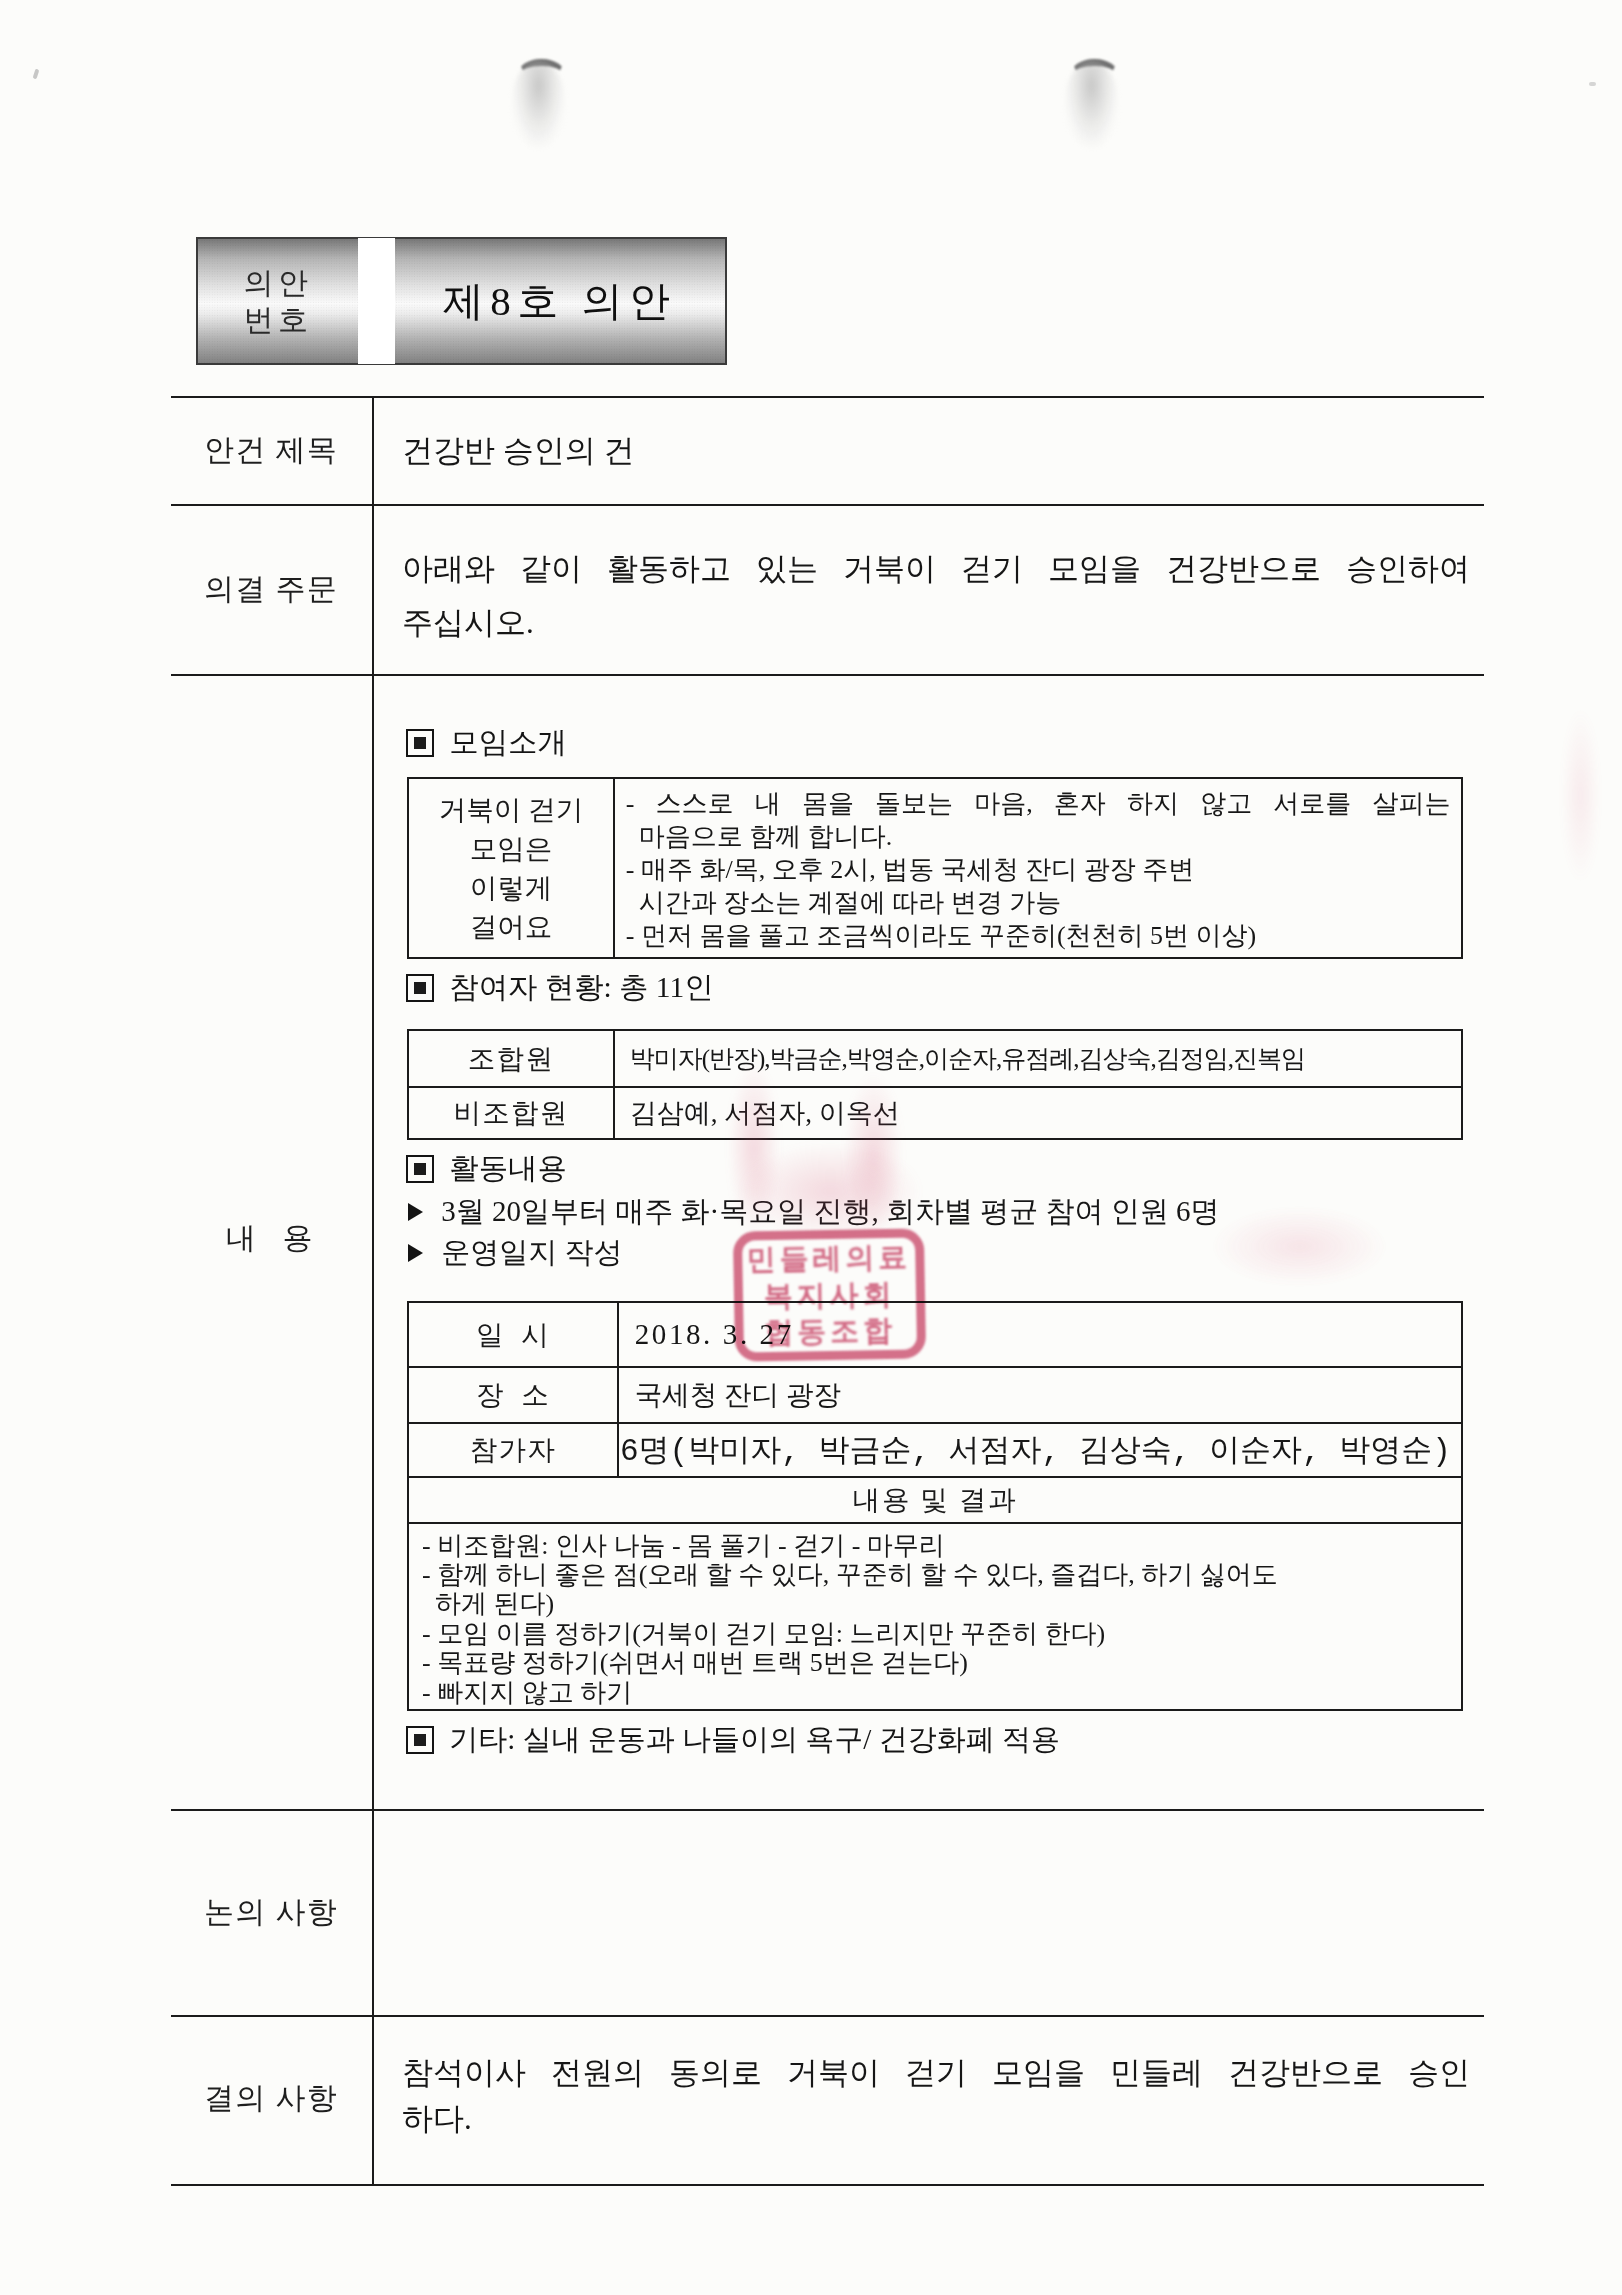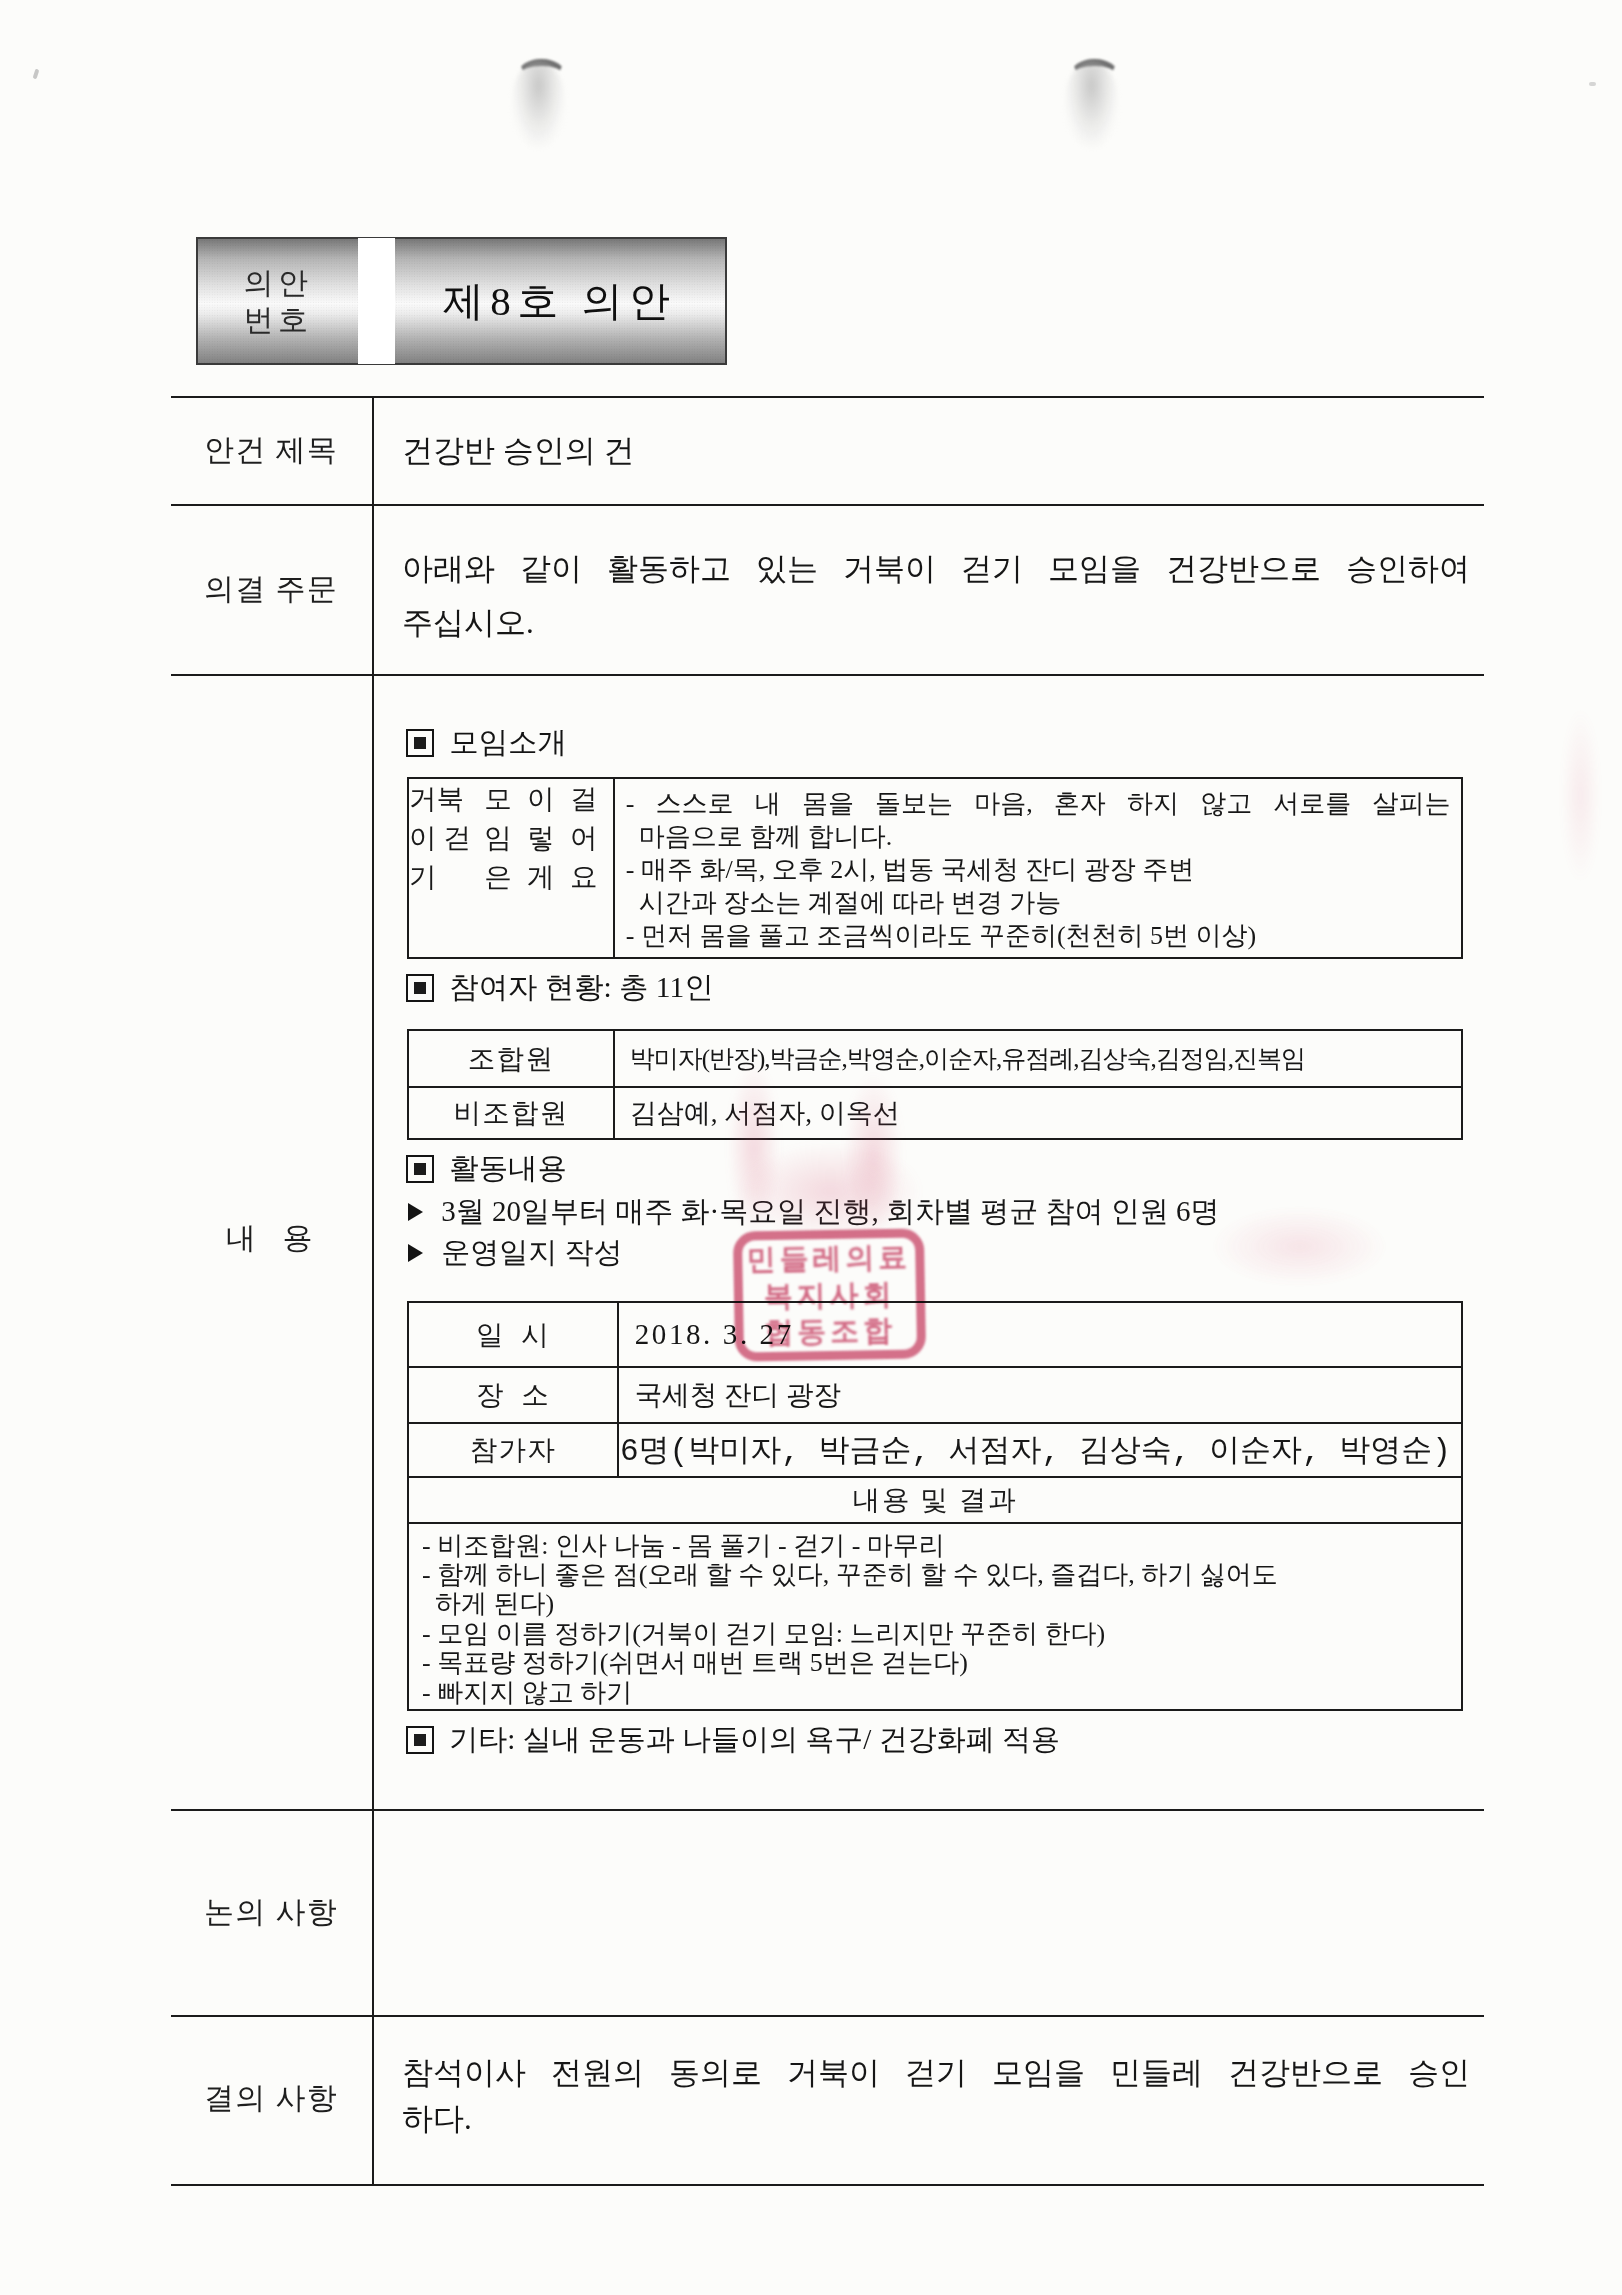--- a/index.html
+++ b/index.html
@@ -43,22 +43,22 @@
   .bullet-row{position:absolute;display:flex;align-items:center;gap:18.3px;font-size:29px;color:#161616;}
   .tri{width:0;height:0;border-left:15px solid #141414;border-top:9.2px solid transparent;
     border-bottom:9.2px solid transparent;flex:none;}
   
   .itable{position:absolute;border:2px solid #1b1b1b;background:transparent;}
   .itable .iv{position:absolute;top:0;width:2px;background:#1b1b1b;}
   .itable .ih{position:absolute;left:0;right:0;height:2px;background:#1b1b1b;}
   .labelcell{position:absolute;display:flex;align-items:center;justify-content:center;text-align:right;
     font-size:27.5px;letter-spacing:1.3px;white-space:pre;color:#1a1a1a;}
   .valuecell{position:absolute;display:flex;align-items:center;font-size:27px;color:#171717;white-space:pre;}
-  .introleft{position:absolute;left:0;top:0;width:204px;height:100%;display:flex;flex-direction:row;
-    justify-content:center;text-align:left;font-size:27.5px;line-height:39px;color:#1a1a1a;}
+  .introleft{position:absolute;left:0;top:0;width:204px;height:100%;display:flex;flex-direction:column;
+    justify-content:center;text-align:center;font-size:27.5px;line-height:39px;color:#1a1a1a;}
   .introright{position:absolute;left:205px;right:0;top:0;bottom:0;padding:7.9px 10.5px 3.9px 11.8px;
     font-size:26px;line-height:33px;color:#171717;}
   .introright div{white-space:pre;}
   .introright div.jfull{white-space:normal;}
   .result-block{position:absolute;left:0;right:0;top:221px;bottom:0;padding:6.5px 13px 3.9px 13px;
     font-size:26px;line-height:29.4px;color:#171717;}
   .result-block div{white-space:pre;}
   .result-header{position:absolute;left:0;right:0;display:flex;align-items:center;justify-content:center;
     font-size:27.5px;letter-spacing:2px;color:#1a1a1a;}
   

